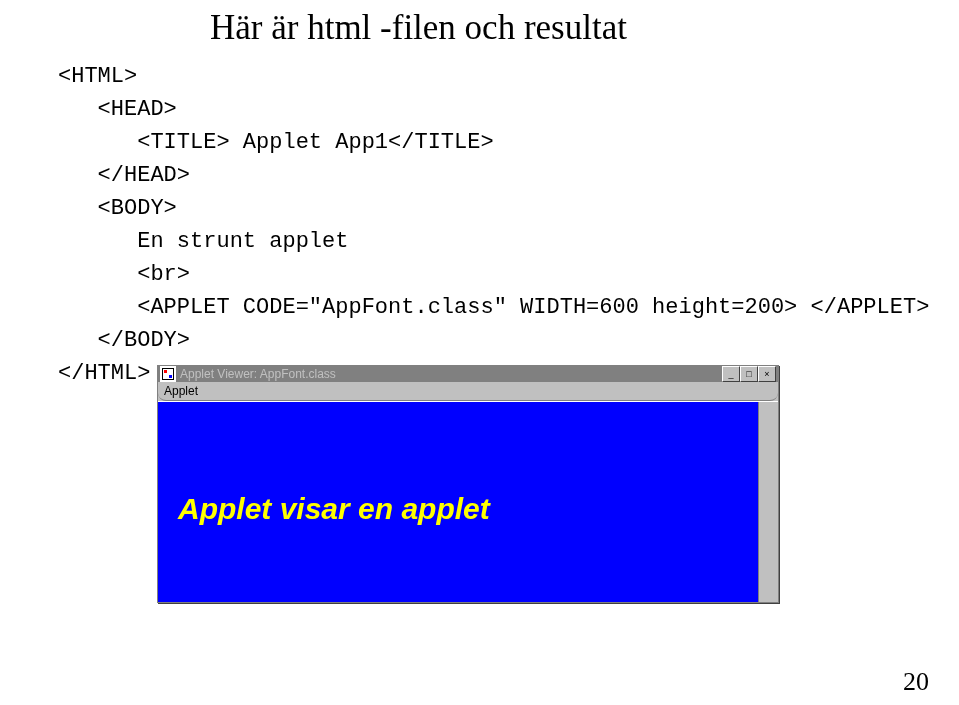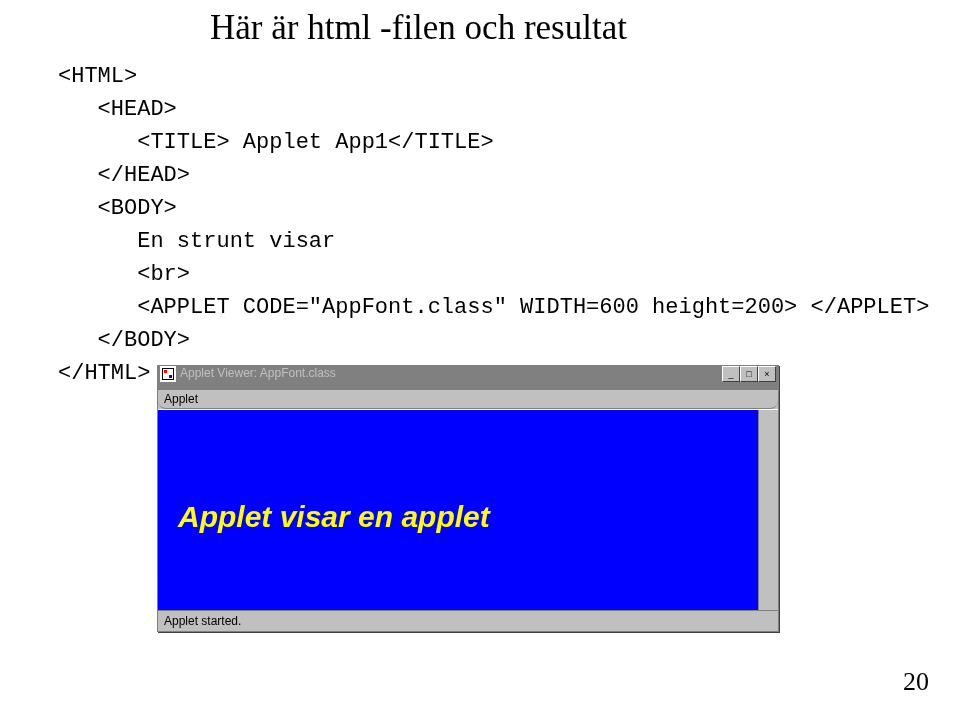--- a/index.html
+++ b/index.html
@@ -27,26 +27,26 @@
     position: absolute;
     left: 157px;
     top: 365px;
     width: 620px;
     background: #c0c0c0;
     border: 1px solid #808080;
     box-shadow: 1px 1px 0 #404040;
   }
   .titlebar {
     display: flex;
-    align-items: flex-start;
+    align-items: center;
     background: #808080;
     color: #c0c0c0;
     font-family: Arial, sans-serif;
     font-size: 12px;
-    height: 24px;
+    height: 16px;
     padding: 0 2px;
   }
   .title-icon {
     width: 16px;
     height: 16px;
     background: #ffffff;
     margin-right: 4px;
     display: flex;
     align-items: center;
     justify-content: center;
@@ -143,21 +143,21 @@
 </head>
 <body>
 
 <div class="page-title">Här är html -filen och resultat</div>
 
 <div class="code-block"><span>&lt;HTML&gt;</span>
 <span>   &lt;HEAD&gt;</span>
 <span>      &lt;TITLE&gt; Applet App1&lt;/TITLE&gt;</span>
 <span>   &lt;/HEAD&gt;</span>
 <span>   &lt;BODY&gt;</span>
-<span>      En strunt visar</span>
+<span>      En strunt applet</span>
 <span>      &lt;br&gt;</span>
 <span>      &lt;APPLET CODE="AppFont.class" WIDTH=600 height=200&gt; &lt;/APPLET&gt;</span>
 <span>   &lt;/BODY&gt;</span>
 <span>&lt;/HTML&gt;</span></div>
 
 <div class="applet-window">
   <div class="titlebar">
     <div class="title-icon">
         <div class="title-icon-inner"></div>
       </div>
@@ -168,16 +168,15 @@
       <div class="win-btn">×</div>
     </div>
   </div>
   <div class="menubar">Applet</div>
   <div class="canvas-wrap">
     <div class="applet-canvas">
       <div class="applet-text">Applet visar en applet</div>
     </div>
     <div class="canvas-right"></div>
   </div>
-  <div class="statusbar">Applet started.</div>
 </div>
 
 <div class="page-num">20</div>
 
 </body></html>

